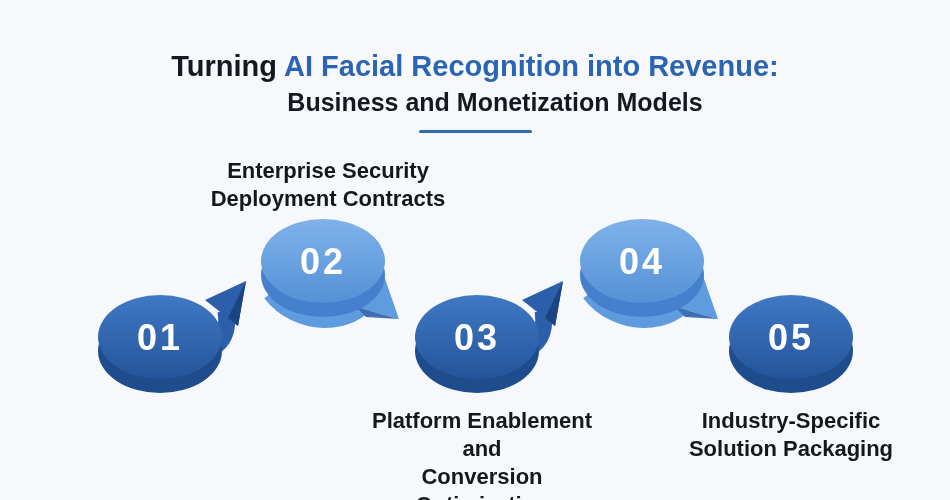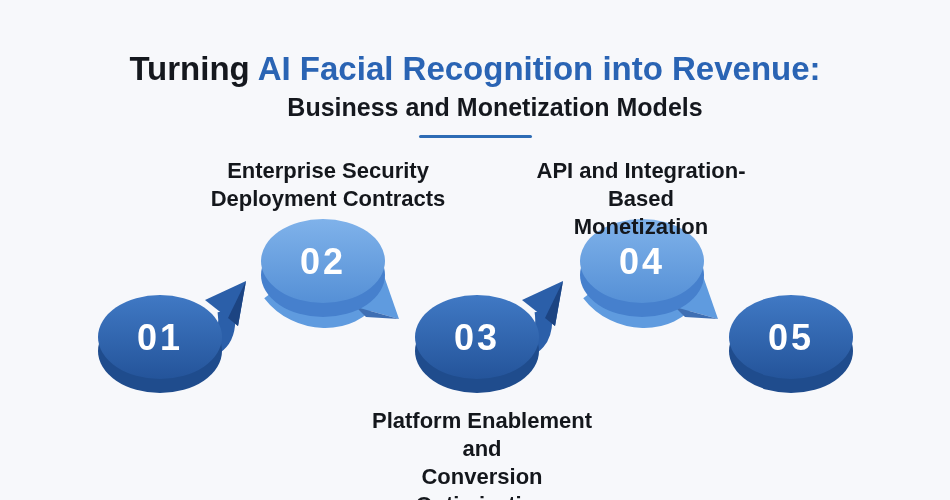--- a/index.html
+++ b/index.html
@@ -14,21 +14,21 @@
   .logo-bracket{position:absolute;left:64px;top:14px;}
   .logo-text{position:absolute;left:2px;top:26px;white-space:nowrap;
     font-family:"DejaVu Serif",serif;font-style:italic;line-height:1;}
   .logo-biz{font-size:29px;font-weight:700;color:#3e72cc;}
   .logo-4{font-size:33px;font-weight:700;color:#3e72cc;}
   .logo-group{font-size:29px;font-weight:700;color:#424751;}
   .logo-tagline{position:absolute;left:8px;top:66px;
     font-size:8.5px;font-weight:700;letter-spacing:1.6px;color:#333944;}
   
   .title{position:absolute;left:0;top:48px;width:950px;text-align:center;line-height:1.3;}
-  .title-line1{font-size:33px;font-weight:700;}
+  .title-line1{font-size:29px;font-weight:700;}
   .title-prefix{color:#15181e;}
   .title-highlight{color:#2a64b4;}
   .title-line2{font-size:25px;font-weight:700;color:#15181e;padding-left:40px;}
   .title-underline{width:113px;height:3px;background:#2e6cb5;border-radius:2px;margin:12px auto 0 auto;}
   
   .step-svg{position:absolute;}
   .step-label{
     position:absolute;text-align:center;white-space:pre-line;
     font-size:22px;font-weight:700;line-height:1.28;color:#14171c;
   }
@@ -112,24 +112,24 @@
       <path d="M 58,116 C 84,150 138,152 160,118" stroke="#5f9bdf" stroke-width="17" fill="none"></path>
       <polygon points="186,142 171,99 143,130" fill="#5f9bdf"></polygon>
       <polygon points="186,142 143,130 153,140" fill="#3f6fb3"></polygon>
     </g>
     <g>
       <ellipse cx="110" cy="98" rx="62" ry="42" fill="#4680cd"></ellipse>
       <ellipse cx="110" cy="84" rx="62" ry="42" fill="url(#gradLight)"></ellipse>
       <text class="num" x="110" y="97" text-anchor="middle" font-size="36">04</text>
     </g>
   </svg>
-  <div class="step-label" style="left:511px;top:157px;width:260px">API and Integration-Based
-Monetization</div>
 
   <svg class="step-svg" style="left:681px;top:253px" width="240" height="170" viewBox="0 0 240 170">
     <g>
       <ellipse cx="110" cy="98" rx="62" ry="42" fill="#1f4c8d"></ellipse>
       <ellipse cx="110" cy="84" rx="62" ry="42" fill="url(#gradDark)"></ellipse>
       <text class="num" x="110" y="97" text-anchor="middle" font-size="36">05</text>
     </g>
   </svg>
+  <div class="step-label" style="left:671px;top:407px;width:240px">Industry-Specific
+Solution Packaging</div>
 
 </div>
 
 </body></html>

